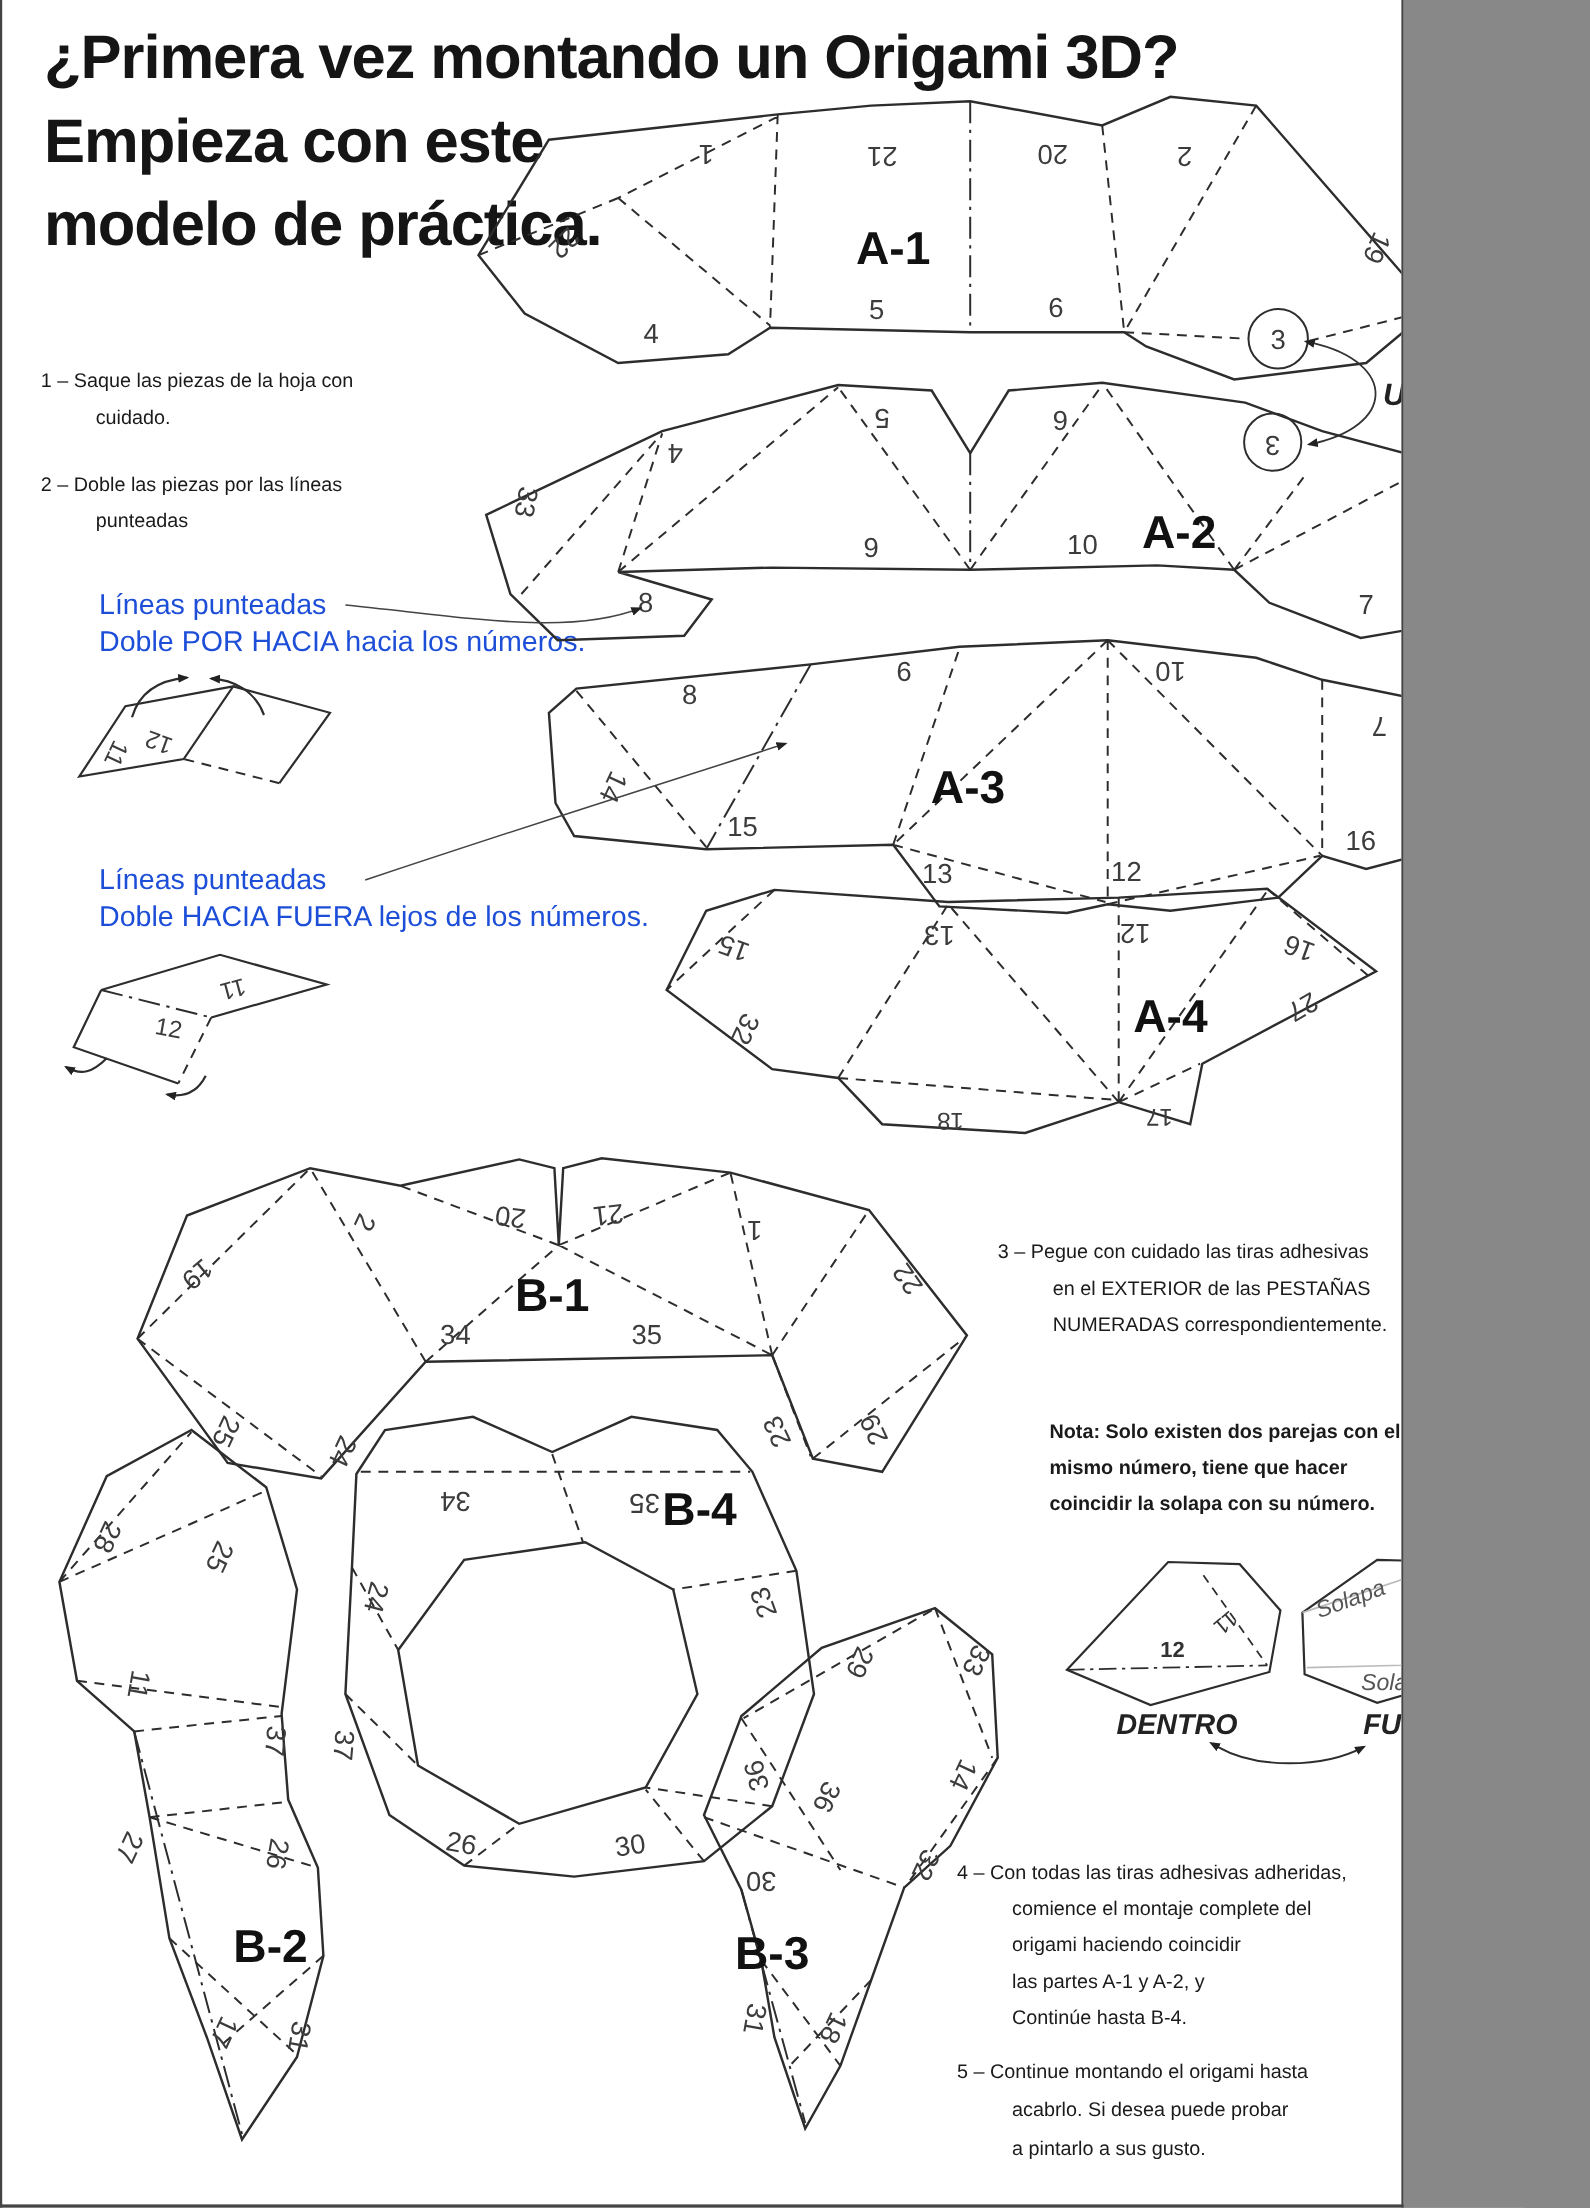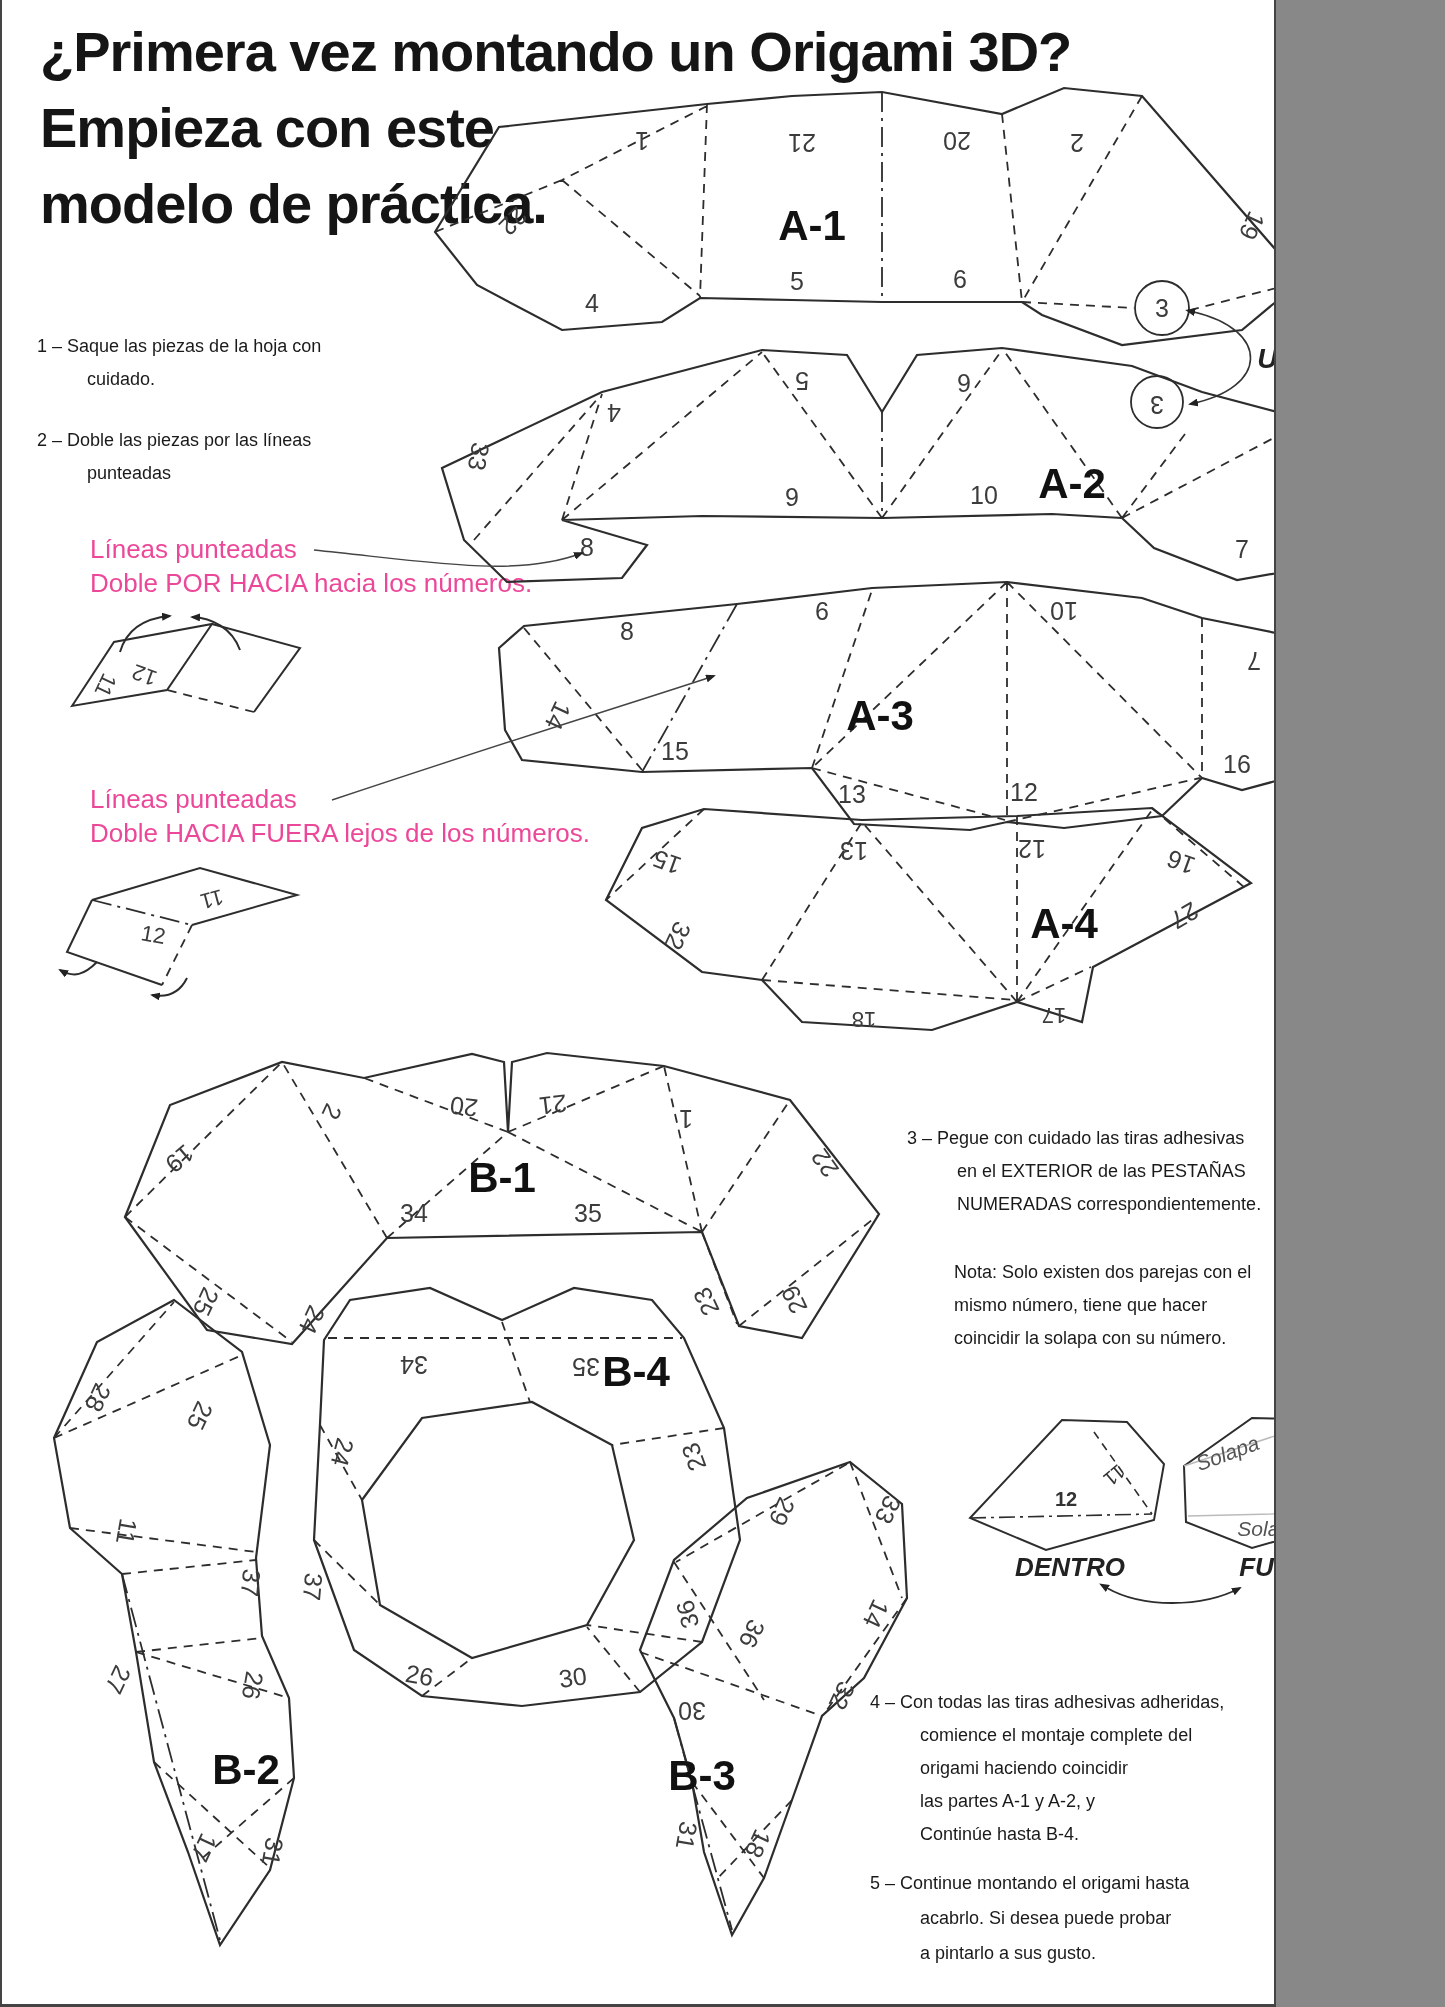--- a/index.html
+++ b/index.html
@@ -3,21 +3,21 @@
 <meta charset="utf-8">
 <style>
   html,body{margin:0;padding:0;background:#888;}
   #page{position:relative;width:1276px;height:2007px;background:#fff;overflow:hidden;
         font-family:"Liberation Sans",sans-serif;color:#1c1c1c;
         border-left:2px solid #444;border-right:2px solid #444;border-bottom:3px solid #444;box-sizing:border-box;}
   .abs{position:absolute;}
   .title{font-size:56px;font-weight:bold;letter-spacing:-1px;line-height:76px;color:#151515;}
   .body-txt{font-size:18px;line-height:33px;color:#1a1a1a;}
   .indent{padding-left:50px;}
-  .note-txt{font-size:26px;line-height:34px;color:#ec4899;}
+  .note-txt{font-size:26px;line-height:34px;color:#1d4ed8;}
   svg{position:absolute;left:0;top:0;}
   svg text{font-family:"Liberation Sans",sans-serif;}
   .tabnum{font-size:25px;fill:#3c3c3c;}
   .tabnum-sm{font-size:22px;fill:#3c3c3c;}
   .plabel{font-size:42px;font-weight:bold;fill:#111;}
   .unir{font-size:28px;font-weight:bold;font-style:italic;fill:#222;}
   .df-label{font-size:26px;font-weight:bold;font-style:italic;fill:#222;}
   .solapa{font-size:21px;font-style:italic;fill:#555;}
   .df-num{font-size:20px;fill:#333;}
   .df-num-b{font-size:20px;font-weight:bold;fill:#333;}
@@ -52,21 +52,21 @@
     <div>Líneas punteadas</div>
     <div>Doble HACIA FUERA lejos de los números.</div>
   </div>
 
   <div class="abs body-txt" style="left:905px;top:1122px;">
     <div>3 – Pegue con cuidado las tiras adhesivas</div>
     <div class="indent">en el EXTERIOR de las PESTAÑAS</div>
     <div class="indent">NUMERADAS correspondientemente.</div>
   </div>
 
-  <div class="abs body-txt" style="left:952px;top:1256px;">
+  <div class="abs body-txt" style="left:952px;top:1285px;font-weight:bold;">
     <div>Nota: Solo existen dos parejas con el</div>
     <div>mismo número, tiene que hacer</div>
     <div>coincidir la solapa con su número.</div>
   </div>
 
   <div class="abs body-txt" style="left:868px;top:1650px;margin-top:36px;">
     <div>4 – Con todas las tiras adhesivas adheridas,</div>
     <div class="indent">comience el montaje complete del</div>
     <div class="indent">origami haciendo coincidir</div>
     <div class="indent">las partes A-1 y A-2, y</div>

